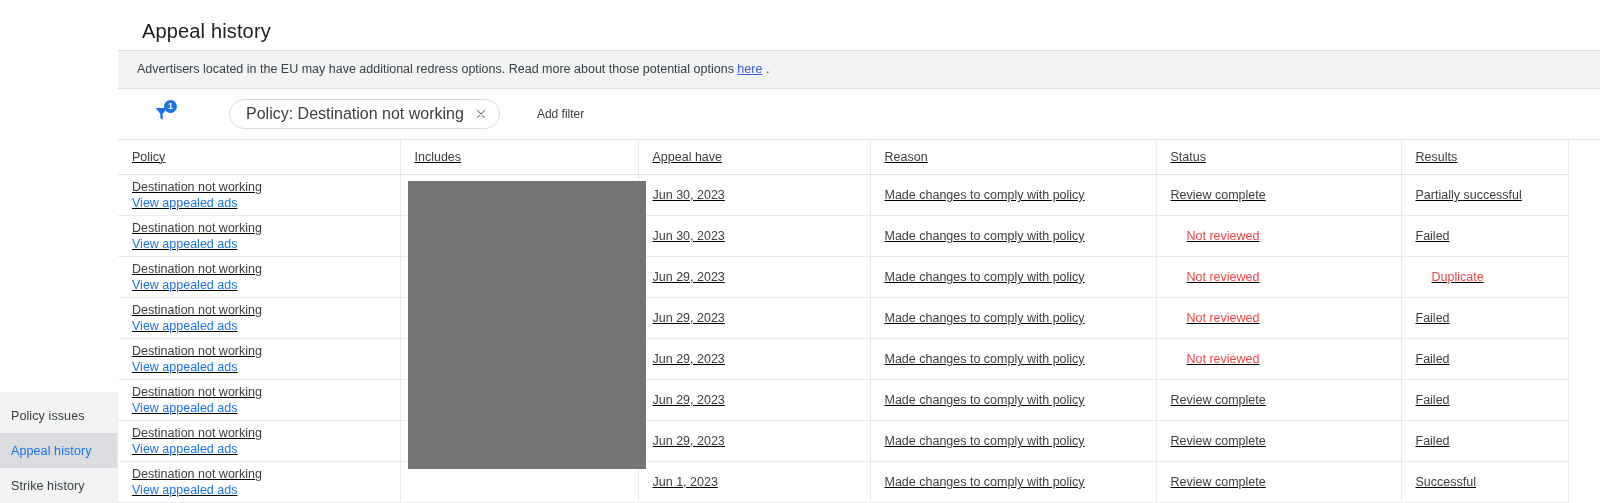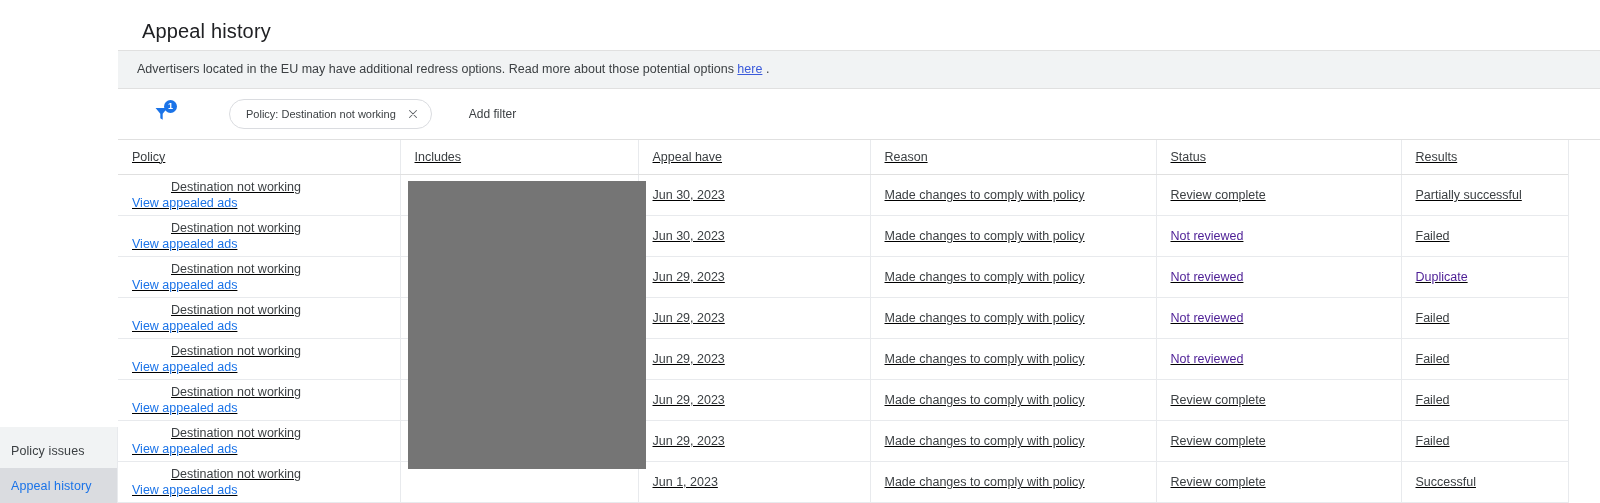--- a/index.html
+++ b/index.html
@@ -114,21 +114,21 @@
     line-height: 1;
   }
   .filter-chip {
     margin-left: 53px;
     height: 30px;
     border: 1px solid #dadce0;
     border-radius: 15px;
     display: flex;
     align-items: center;
     padding: 0 10px 0 16px;
-    font-size: 11px;
+    font-size: 16px;
     color: #3c4043;
     background: #ffffff;
     cursor: pointer;
     white-space: nowrap;
   }
   .chip-close {
     margin-left: 9px;
     width: 16px; height: 16px;
     display: flex; align-items: center; justify-content: center;
     color: #5f6368;
@@ -188,27 +188,27 @@
   .c-status   { width: 245px; }
   .c-results  { width: 167px; }
 
   .policy-cell {
     display: flex;
     flex-direction: column;
     justify-content: center;
     line-height: 1.18;
     padding: 2px 0;
   }
-  .policy-name { color: #3c4043; margin-left: 39px; }
+  .policy-name { color: #3c4043; }
   .policy-link {
     color: #1a73e8;
     cursor: pointer;
     margin-top: 1px;
   }
-  .txt-red { color: #4c1d95; }
+  .txt-red { color: #ef4444; margin-left: 16px; }
 
   
   .redaction {
     position: absolute;
     left: 290px;
     top: 41px;
     width: 238px;
     height: 288px;
     background: #757575;
     background-image:
@@ -228,20 +228,23 @@
 <body>
 
 <div class="app">
 
   <nav class="sidebar">
     <div class="nav-item">
       <span>Policy issues</span>
     </div>
     <div class="nav-item active">
       <span>Appeal history</span>
+    </div>
+    <div class="nav-item">
+      <span>Strike history</span>
     </div>
   </nav>
 
   <div class="main">
 
     <div class="page-header">
       <span class="page-title">Appeal history</span>
     </div>
 
     <div class="notice-bar">

